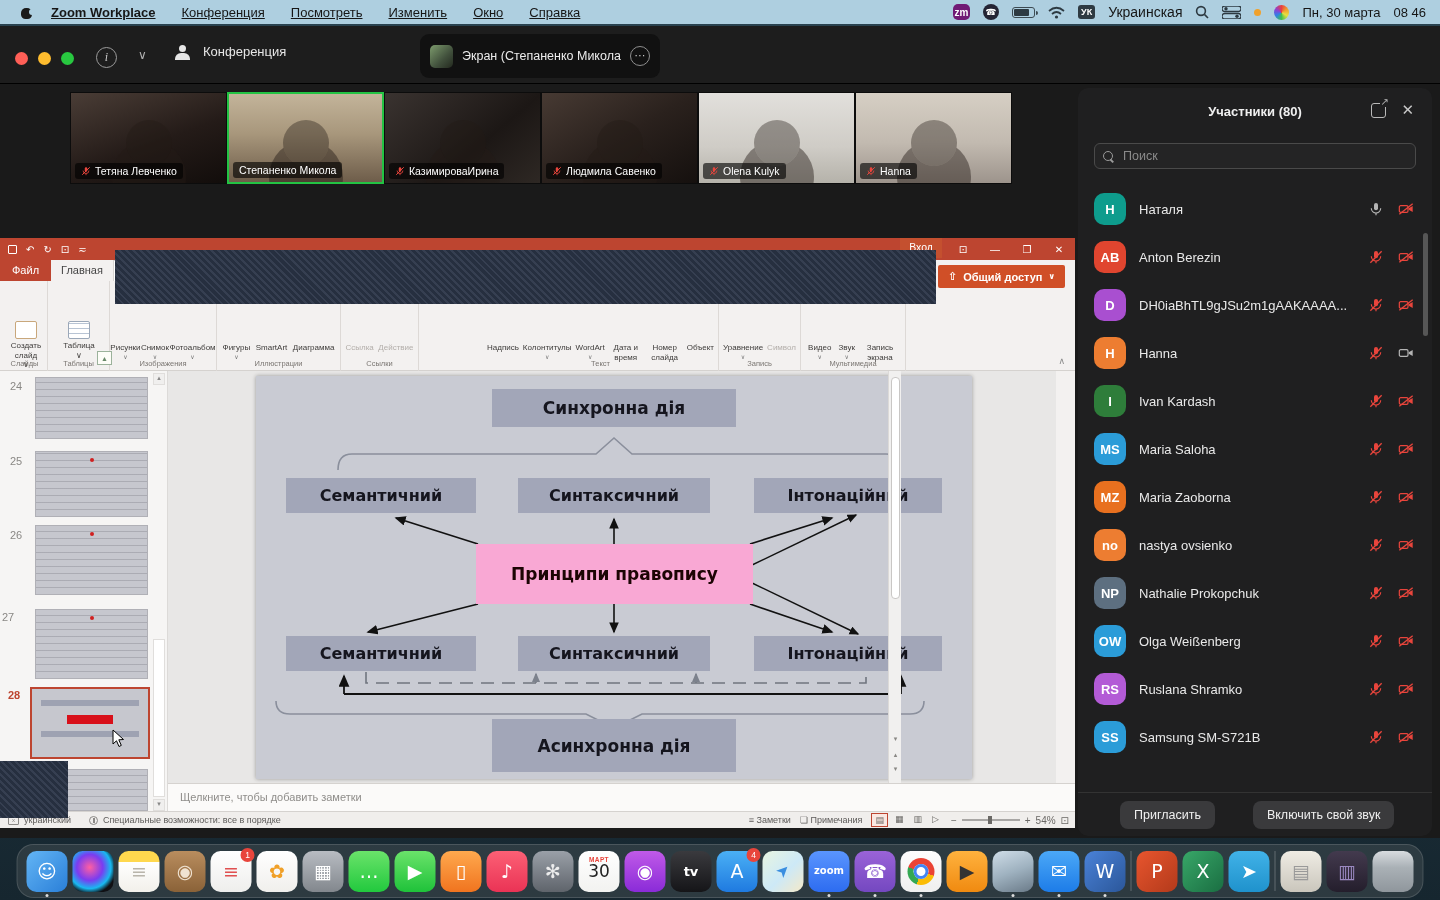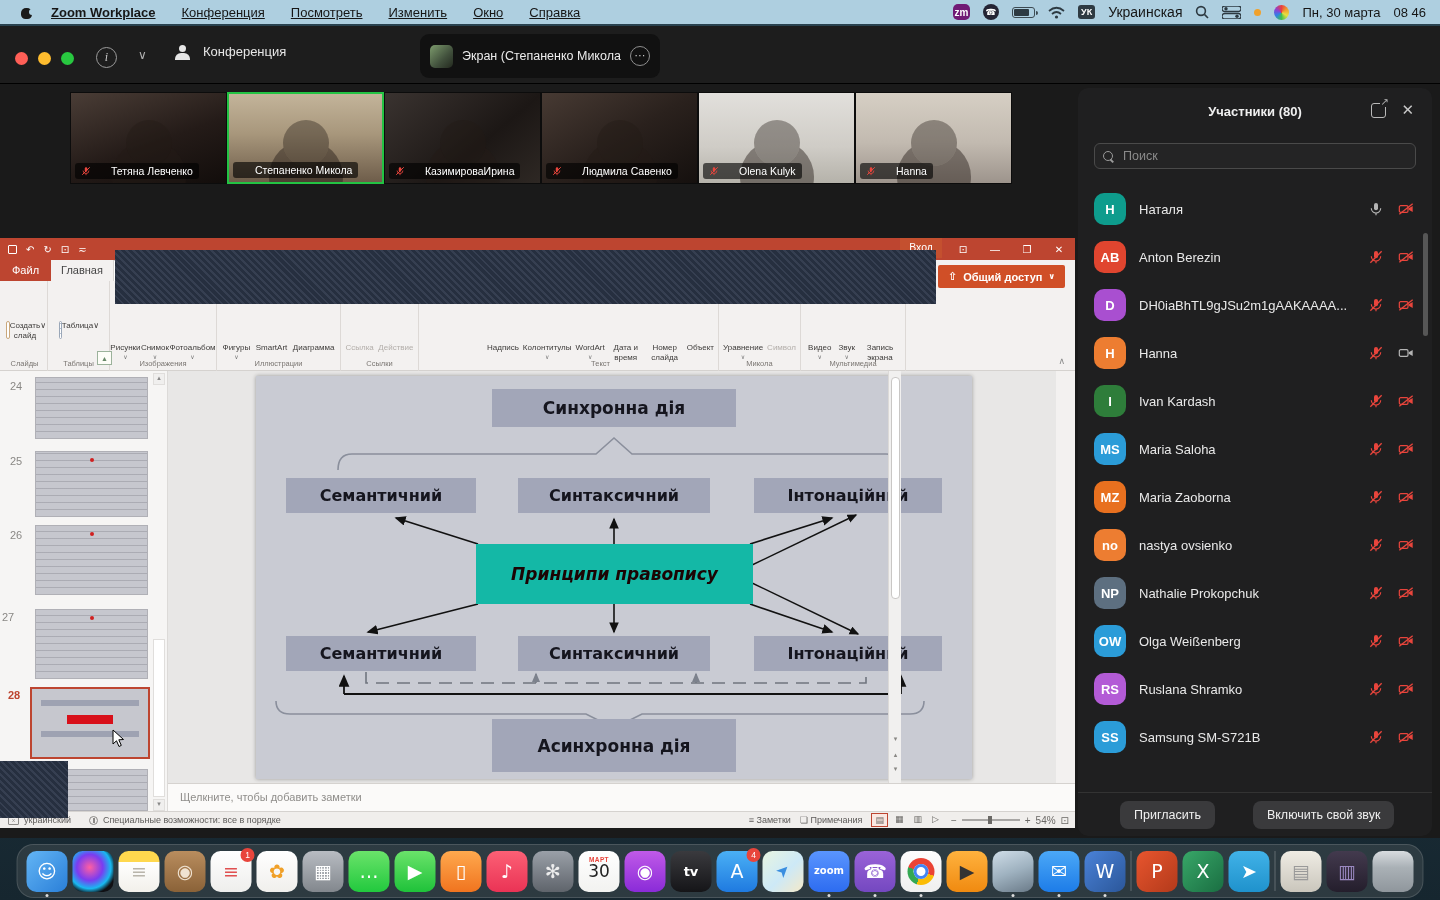--- a/index.html
+++ b/index.html
@@ -43,21 +43,21 @@
   .z-tab2 .thumb{width:23px;height:23px;border-radius:5px;background:linear-gradient(135deg,#7d9b6d,#41503c 60%,#23291f);}
   .z-tab2 .ttl{color:#ececec;font-size:12.5px;white-space:nowrap;overflow:hidden;flex:1;}
   .z-tab2 .more{width:20px;height:20px;border:1.5px solid #8e8e8e;border-radius:50%;color:#c8c8c8;font-size:11px;line-height:16px;text-align:center;}
 
   
   .vstrip{position:absolute;left:70px;top:66px;height:92px;display:flex;}
   .v-tile{width:157px;height:92px;position:relative;border:1.5px solid #0c0c0c;overflow:hidden;}
   .v-tile.active{border:2.5px solid #23c343;}
   .v-tile::after{content:"";position:absolute;left:50%;top:30%;width:46px;height:46px;margin-left:-23px;border-radius:50%;background:rgba(35,26,22,.38);box-shadow:0 34px 0 14px rgba(35,26,22,.45);}
   .v-pill{position:absolute;left:4px;bottom:4px;background:rgba(0,0,0,.62);border-radius:3px;padding:2px 6px;display:flex;align-items:center;gap:4px;z-index:2;}
-  .v-pill span{color:#fff;font-size:10.5px;white-space:nowrap;margin-left:16px;}
+  .v-pill span{color:#fff;font-size:10.5px;white-space:nowrap;}
   .v-pill .micw{display:none;width:10px;height:10px;color:#e8453c;}
   .v-tile.tile-muted .micw{display:block;}
 
   
   .panel{position:absolute;left:1078px;top:62px;width:354px;height:748px;background:#1f1f20;border-radius:10px;z-index:5;}
   .p-head{position:absolute;left:0;top:0;width:100%;height:48px;}
   .p-title{position:absolute;left:0;right:0;top:16px;text-align:center;color:#efefef;font-size:13px;font-weight:600;}
   .p-pop{position:absolute;right:46px;top:15px;width:15px;height:15px;border:1.6px solid #b9b9b9;border-radius:3px;}
   .p-pop::after{content:"↗";position:absolute;right:-4px;top:-8px;color:#b9b9b9;font-size:10px;background:#1f1f20;padding-left:1px;}
   .p-close{position:absolute;right:18px;top:13px;color:#c8c8c8;font-size:15px;}
@@ -93,21 +93,21 @@
   .tab-file{background:#bd4530;color:#fff;padding:4px 12px;}
   .tab-n{color:#444;padding:4px 10px;}
   .tab-act{background:#fff;color:#bd4530;padding:4px 10px;border:1px solid #d8d5d2;border-bottom:none;}
   .ribbon{position:absolute;left:0;top:43px;width:100%;height:90px;background:#f3f1f0;border-bottom:1px solid #d5d2cf;}
   .rib-group{position:absolute;top:0;height:90px;border-right:1px solid #ddd9d6;display:flex;flex-direction:column;align-items:center;}
   .rib-items{position:absolute;top:62px;left:0;right:0;display:flex;justify-content:space-evenly;align-items:flex-start;}
   .rib-item{display:inline-flex;flex-direction:column;align-items:center;text-align:center;color:#3d3b39;font-size:8px;line-height:1.2;}
   .rib-item.dis{color:#b3aeaa;}
   .rib-item .crt{font-size:6px;color:#777;margin-top:1px;}
   .rib-gname{position:absolute;bottom:3px;left:0;right:0;text-align:center;color:#7a7672;font-size:7.5px;}
-  .bigbtn{position:absolute;top:40px;display:flex;flex-direction:row;align-items:flex-start;color:#3d3b39;font-size:8px;line-height:1.2;text-align:center;}
+  .bigbtn{position:absolute;top:40px;display:flex;flex-direction:column;align-items:center;color:#3d3b39;font-size:8px;line-height:1.2;text-align:center;}
   .bb-ic{width:22px;height:18px;background:#fff;border:1px solid #c9a77b;border-radius:2px;margin-bottom:2px;position:relative;}
   .bb-ic.grid{border-color:#9aa7b8;background:
     repeating-linear-gradient(0deg,#fff 0 4px,#b8c4d4 4px 5px),
     repeating-linear-gradient(90deg,rgba(255,255,255,0) 0 6px,#b8c4d4 6px 7px);}
   .pic-ic{position:absolute;left:97px;top:70px;width:15px;height:14px;background:#fdfdf8;border:1px solid #9bb29b;font-size:7px;color:#6a8a6a;text-align:center;line-height:13px;}
   .rib-collapse{position:absolute;right:10px;bottom:4px;color:#8a8a8a;font-size:9px;}
 
   
   .redact{position:absolute;background:#2b3548;
     background-image:repeating-linear-gradient(45deg,rgba(255,255,255,.05) 0 2px,rgba(0,0,0,.12) 2px 5px);z-index:8;}
@@ -126,21 +126,21 @@
   .th.sel .mini-b1{position:absolute;left:8%;top:16%;width:84%;height:9%;background:#9ea2b2;}
   .th.sel .mini-b2{position:absolute;left:8%;top:62%;width:84%;height:9%;background:#9ea2b2;}
   .th-scroll{position:absolute;left:153px;width:12px;background:#f0efee;border:1px solid #e0dedc;}
   .cursor{position:absolute;z-index:30;}
 
   
   .canvas{position:absolute;left:168px;top:133px;width:888px;height:412px;background:#e8e7e6;}
   .slide{position:absolute;left:88px;top:5px;width:716px;height:403px;background:#c9cbd3;box-shadow:0 0 4px rgba(0,0,0,.35);}
   .sbox{position:absolute;background:#a2a6b8;display:flex;align-items:center;justify-content:center;
     font-weight:700;color:#15151e;font-family:"DejaVu Sans",sans-serif;}
-  .sbox.red{background:#14b8a6;color:#1c0404;font-style:italic;}
+  .sbox.red{background:#f9a8d4;color:#1c0404;}
   .slide svg{position:absolute;left:0;top:0;}
   .vscroll{position:absolute;left:888px;top:133px;width:13px;height:412px;background:#f1f0ef;border-left:1px solid #dcdad8;}
   .vthumb{position:absolute;left:1.5px;top:6px;width:9px;height:222px;background:#fff;border:1px solid #c9c7c5;border-radius:4px;}
   .varr{position:absolute;left:0;width:13px;text-align:center;color:#8a8885;font-size:7px;}
 
   
   .notes{position:absolute;left:168px;top:545px;width:907px;height:28px;background:#fbfaf9;border-top:1px solid #d5d2cf;color:#8f8d8a;font-size:11px;padding:7px 0 0 12px;}
   .statusbar{position:absolute;left:0;top:573px;width:1075px;height:17px;background:#f0eeec;border-top:1px solid #d5d2cf;
     display:flex;align-items:center;font-size:9px;color:#5c5a58;}
   .sb-ic{width:11px;height:9px;border:1px solid #8a8885;border-radius:1px;font-size:6px;line-height:7px;text-align:center;color:#8a8885;margin:0 5px 0 8px;}
@@ -420,21 +420,21 @@
       <div class="rib-group" style="left:719px;width:82px">
         <div class="rib-items">
           <span class="rib-item">
               <span>Уравнение</span>
               <i class="crt">∨</i>
             </span>
           <span class="rib-item dis">
               <span>Символ</span>
             </span>
         </div>
-        <div class="rib-gname">Микола</div>
+        <div class="rib-gname">Запись</div>
       </div>
       <div class="rib-group" style="left:801px;width:105px">
         <div class="rib-items">
           <span class="rib-item">
               <span>Видео</span>
               <i class="crt">∨</i>
             </span>
           <span class="rib-item">
               <span>Звук</span>
               <i class="crt">∨</i>

